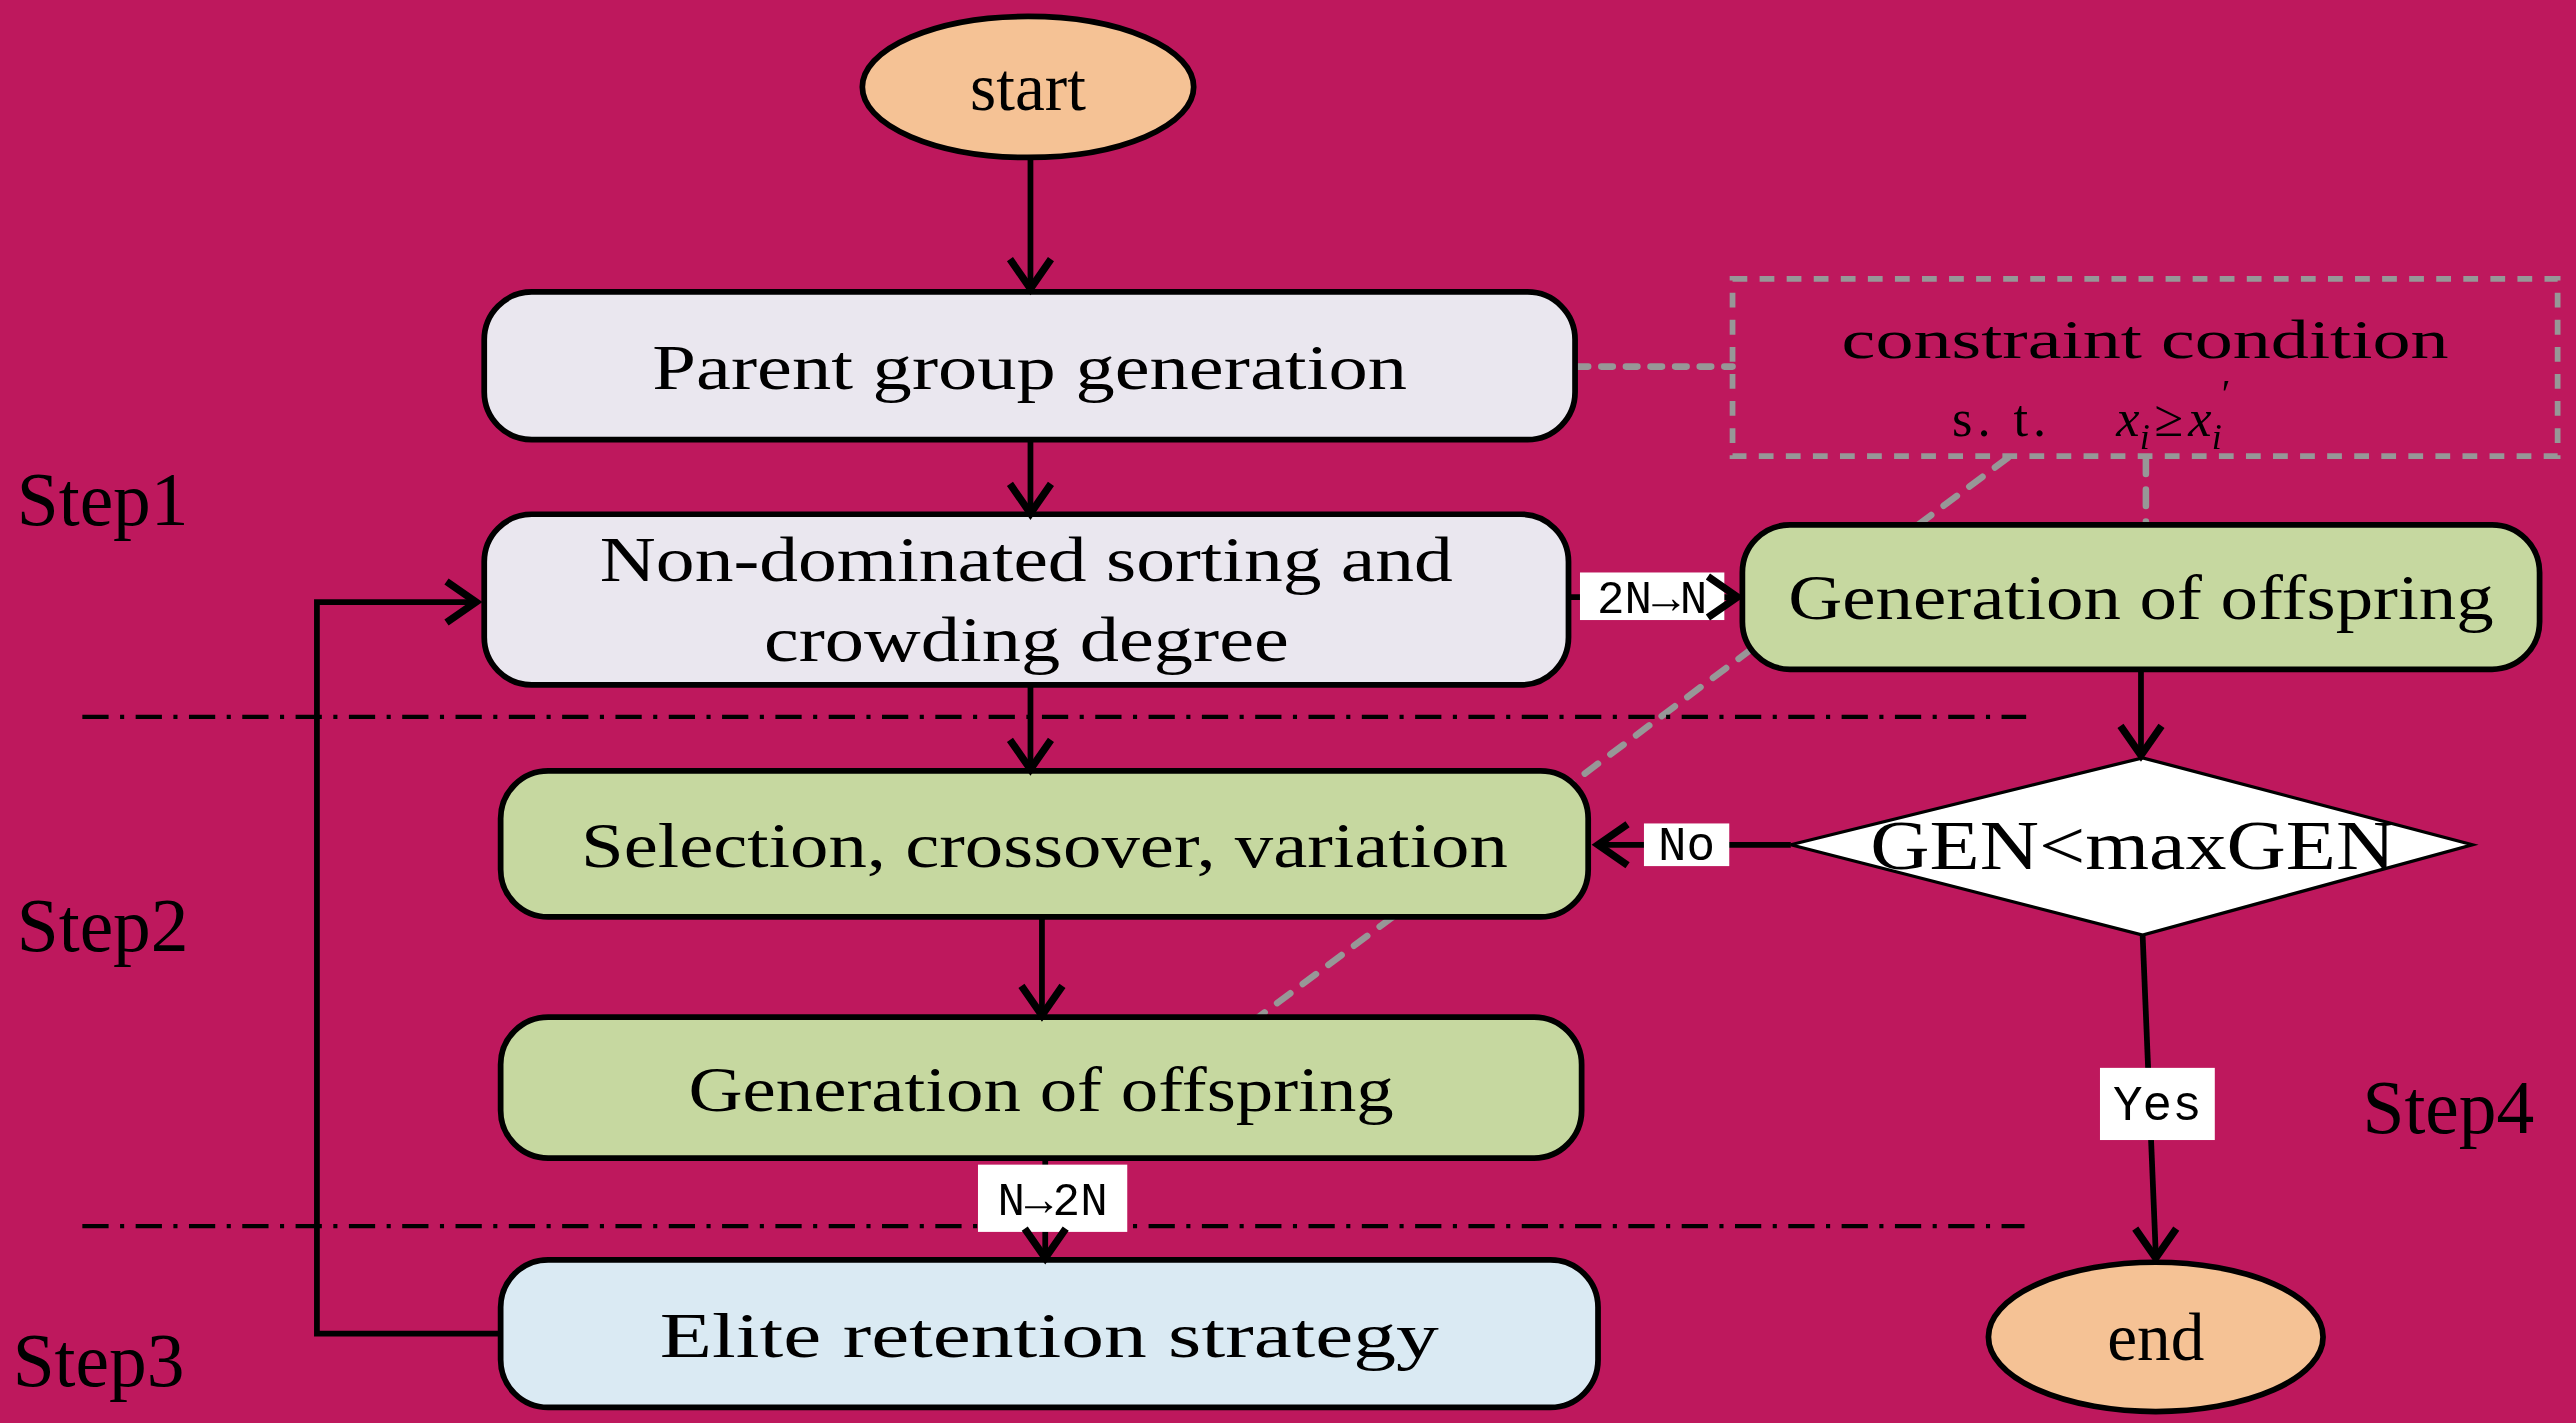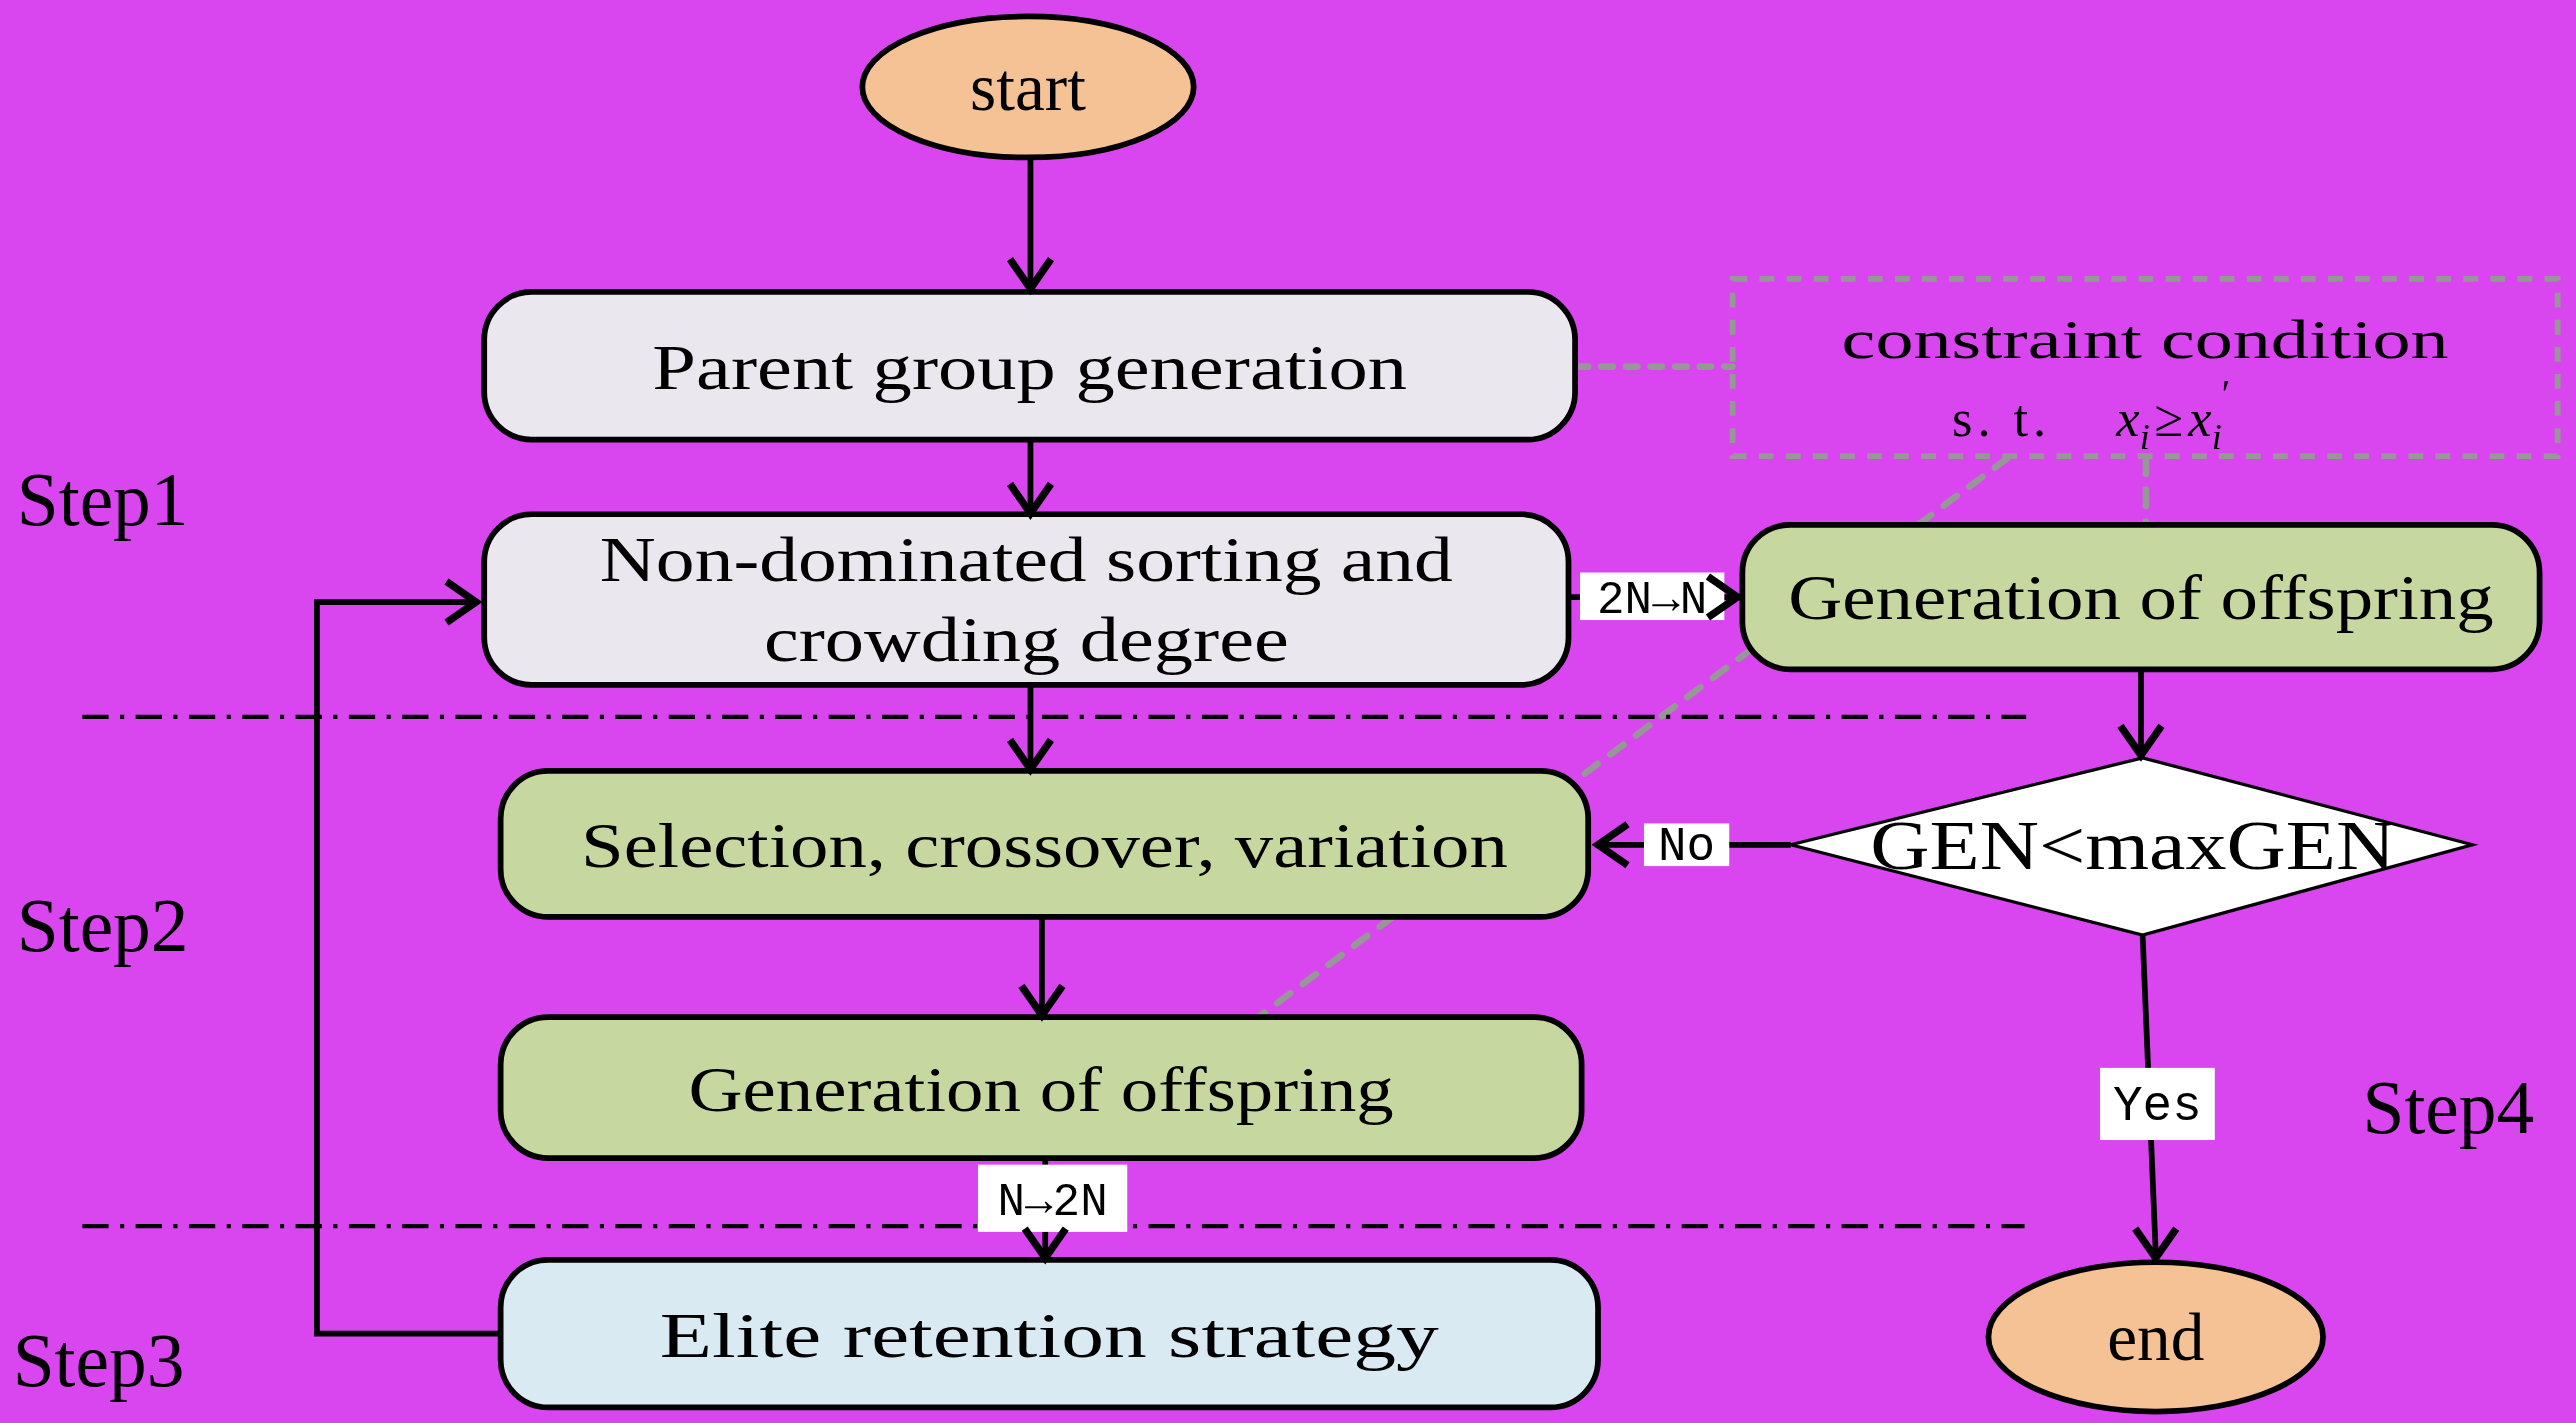--- a/index.html
+++ b/index.html
@@ -1,16 +1,16 @@
 <!DOCTYPE html>
 <html style="font-size:13px"><head>
 <meta charset="utf-8">
 <style>
   html,body{margin:0;padding:0;background:#ffffff;}
-  .stage{width:2576px;height:1423px;position:relative;background:#d946ef;}
+  .stage{width:2576px;height:1423px;position:relative;background:#be185d;}
   svg{display:block;}
   text{font-family:"Liberation Serif","DejaVu Serif",serif;fill:#000;}
   .mono{font-family:"Liberation Mono","DejaVu Sans Mono",monospace;}
   .it{font-style:italic;}
   .nodebox{stroke:#000;stroke-width:7;}
   .thinbox{stroke:#000;stroke-width:4;}
   .edge{stroke:#000;stroke-width:7;fill:none;}
   .ah{stroke:#000;stroke-width:9;fill:none;stroke-linejoin:miter;stroke-linecap:butt;}
   .divider{stroke:#000;stroke-width:5;fill:none;stroke-dasharray:32 14 5 14;}
   .gray-dash{stroke-width:8;fill:none;stroke-dasharray:20 19;stroke-linecap:round;}

